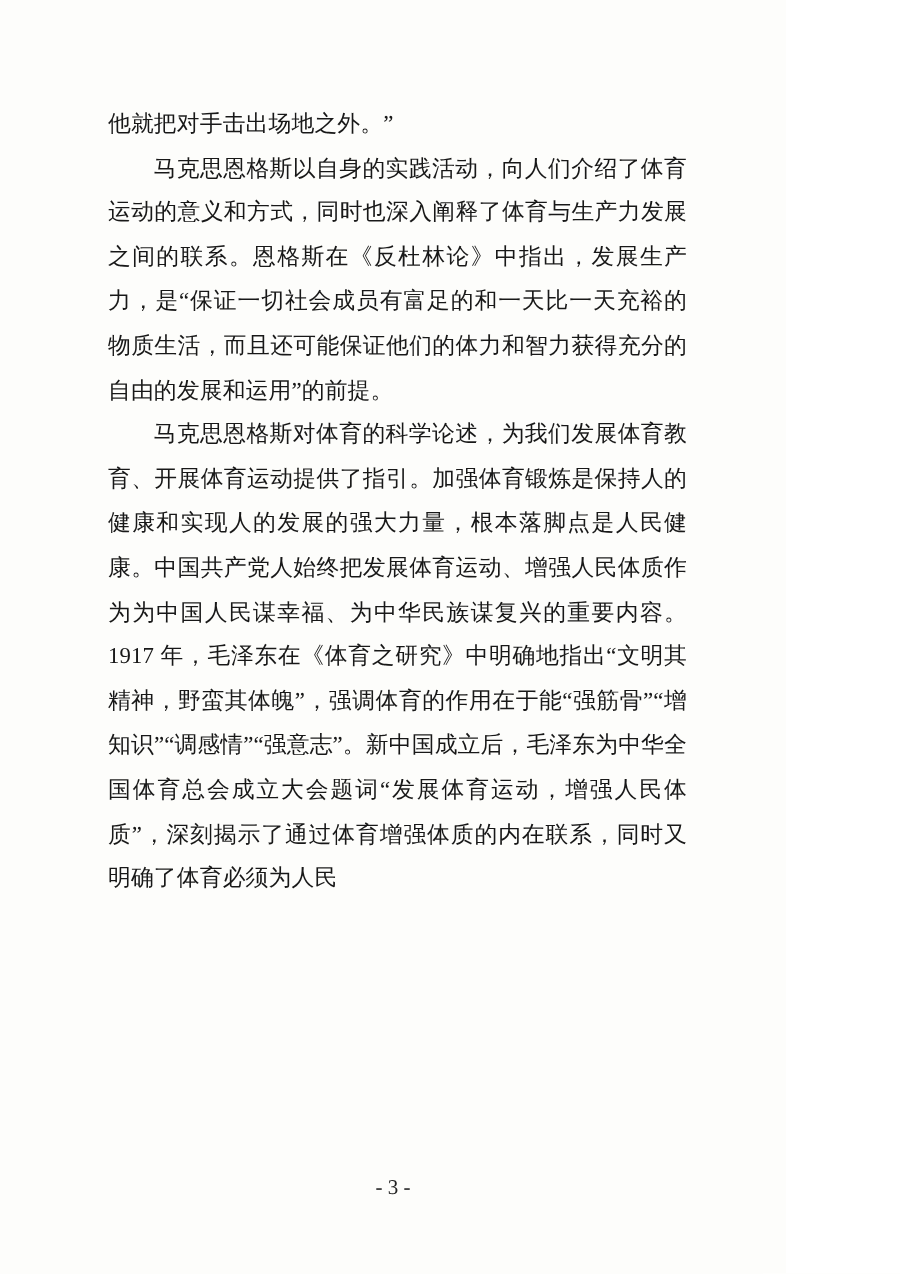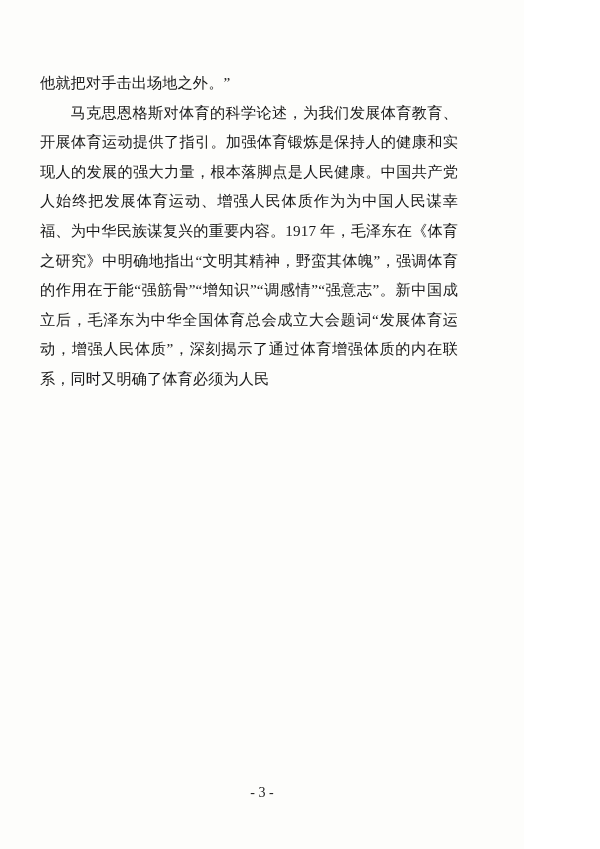--- a/index.html
+++ b/index.html
@@ -12,21 +12,21 @@
     background: #ffffff;
     font-family: "Liberation Serif", "DejaVu Serif", serif;
     color: #000000;
     overflow: hidden;
   }
   .page {
     position: relative;
     width: 524px;
     height: 849px;
     box-sizing: border-box;
-    padding: 68px 66px 0 40px;
+    padding: 68px 66px 0 72px;
     background: #fdfdfb;
   }
   .body-text {
     font-size: 15.2px;
     line-height: 29.6px;
     text-align: justify;
     text-justify: inter-ideograph;
     letter-spacing: 0.1px;
     color: #181818;
   }
@@ -47,16 +47,17 @@
     color: #222222;
     font-family: "Liberation Serif", "DejaVu Serif", serif;
   }
 </style>
 </head>
 <body>
 
 <div class="page">
   <div class="body-text">
     <p class="para first">他就把对手击出场地之外。”</p>
+    <p class="para">马克思恩格斯以自身的实践活动，向人们介绍了体育运动的意义和方式，同时也深入阐释了体育与生产力发展之间的联系。恩格斯在《反杜林论》中指出，发展生产力，是“保证一切社会成员有富足的和一天比一天充裕的物质生活，而且还可能保证他们的体力和智力获得充分的自由的发展和运用”的前提。</p>
     <p class="para">马克思恩格斯对体育的科学论述，为我们发展体育教育、开展体育运动提供了指引。加强体育锻炼是保持人的健康和实现人的发展的强大力量，根本落脚点是人民健康。中国共产党人始终把发展体育运动、增强人民体质作为为中国人民谋幸福、为中华民族谋复兴的重要内容。1917 年，毛泽东在《体育之研究》中明确地指出“文明其精神，野蛮其体魄”，强调体育的作用在于能“强筋骨”“增知识”“调感情”“强意志”。新中国成立后，毛泽东为中华全国体育总会成立大会题词“发展体育运动，增强人民体质”，深刻揭示了通过体育增强体质的内在联系，同时又明确了体育必须为人民</p>
   </div>
   <div class="footer">- 3 -</div>
 </div>
 
 </body></html>

